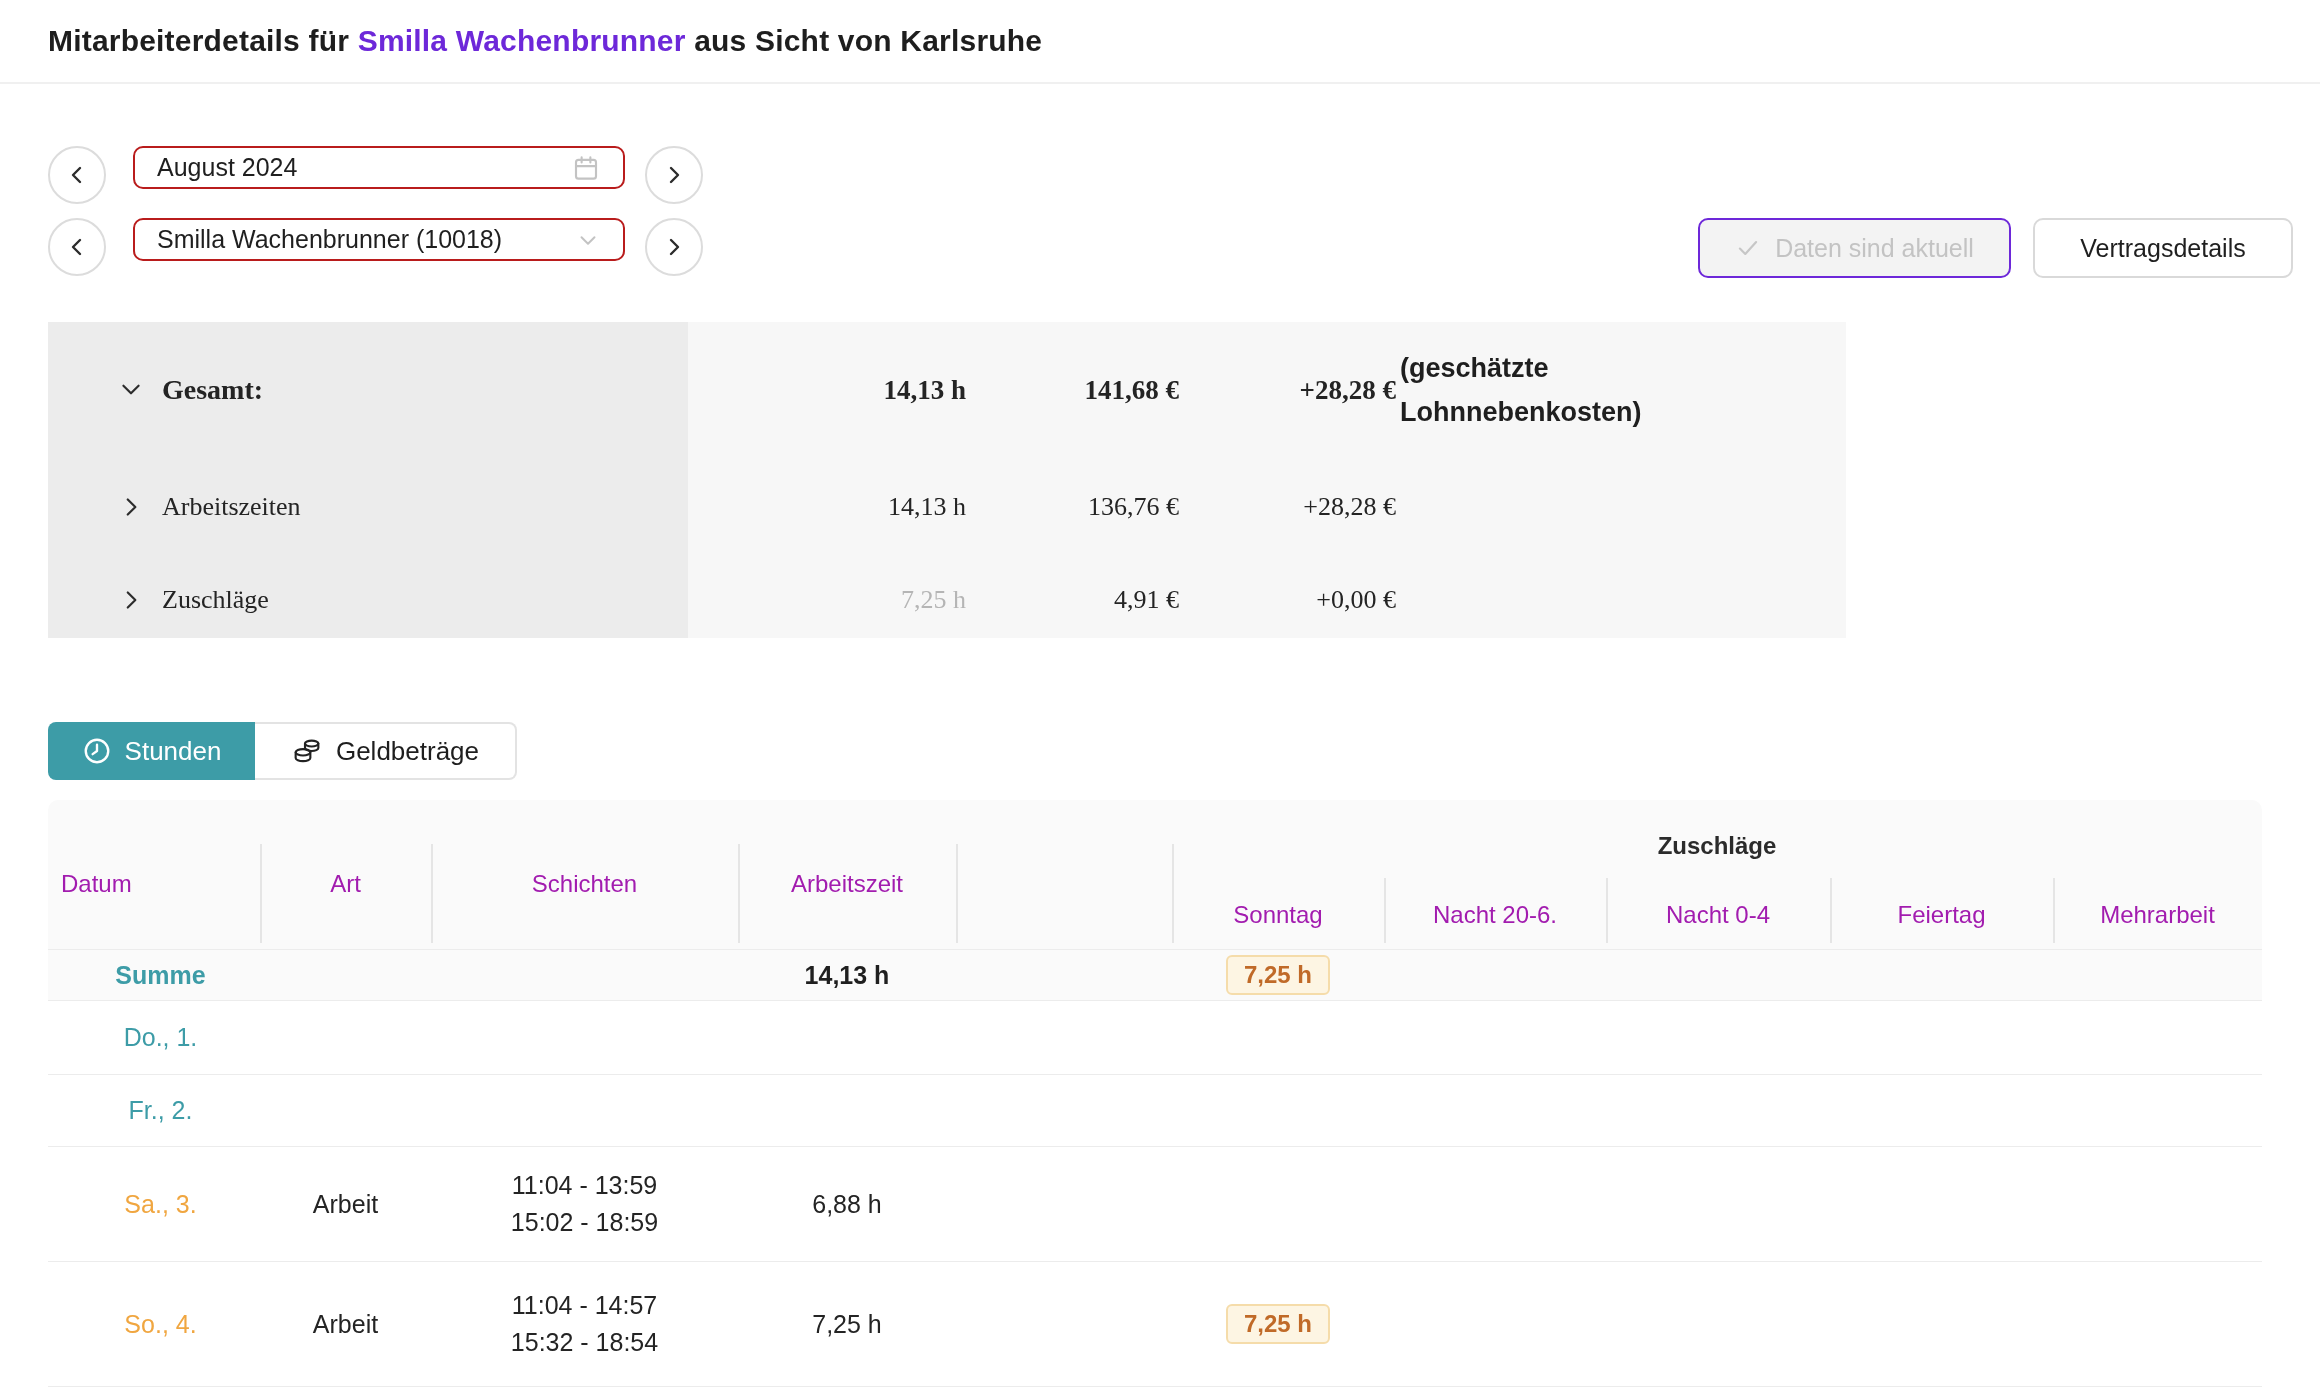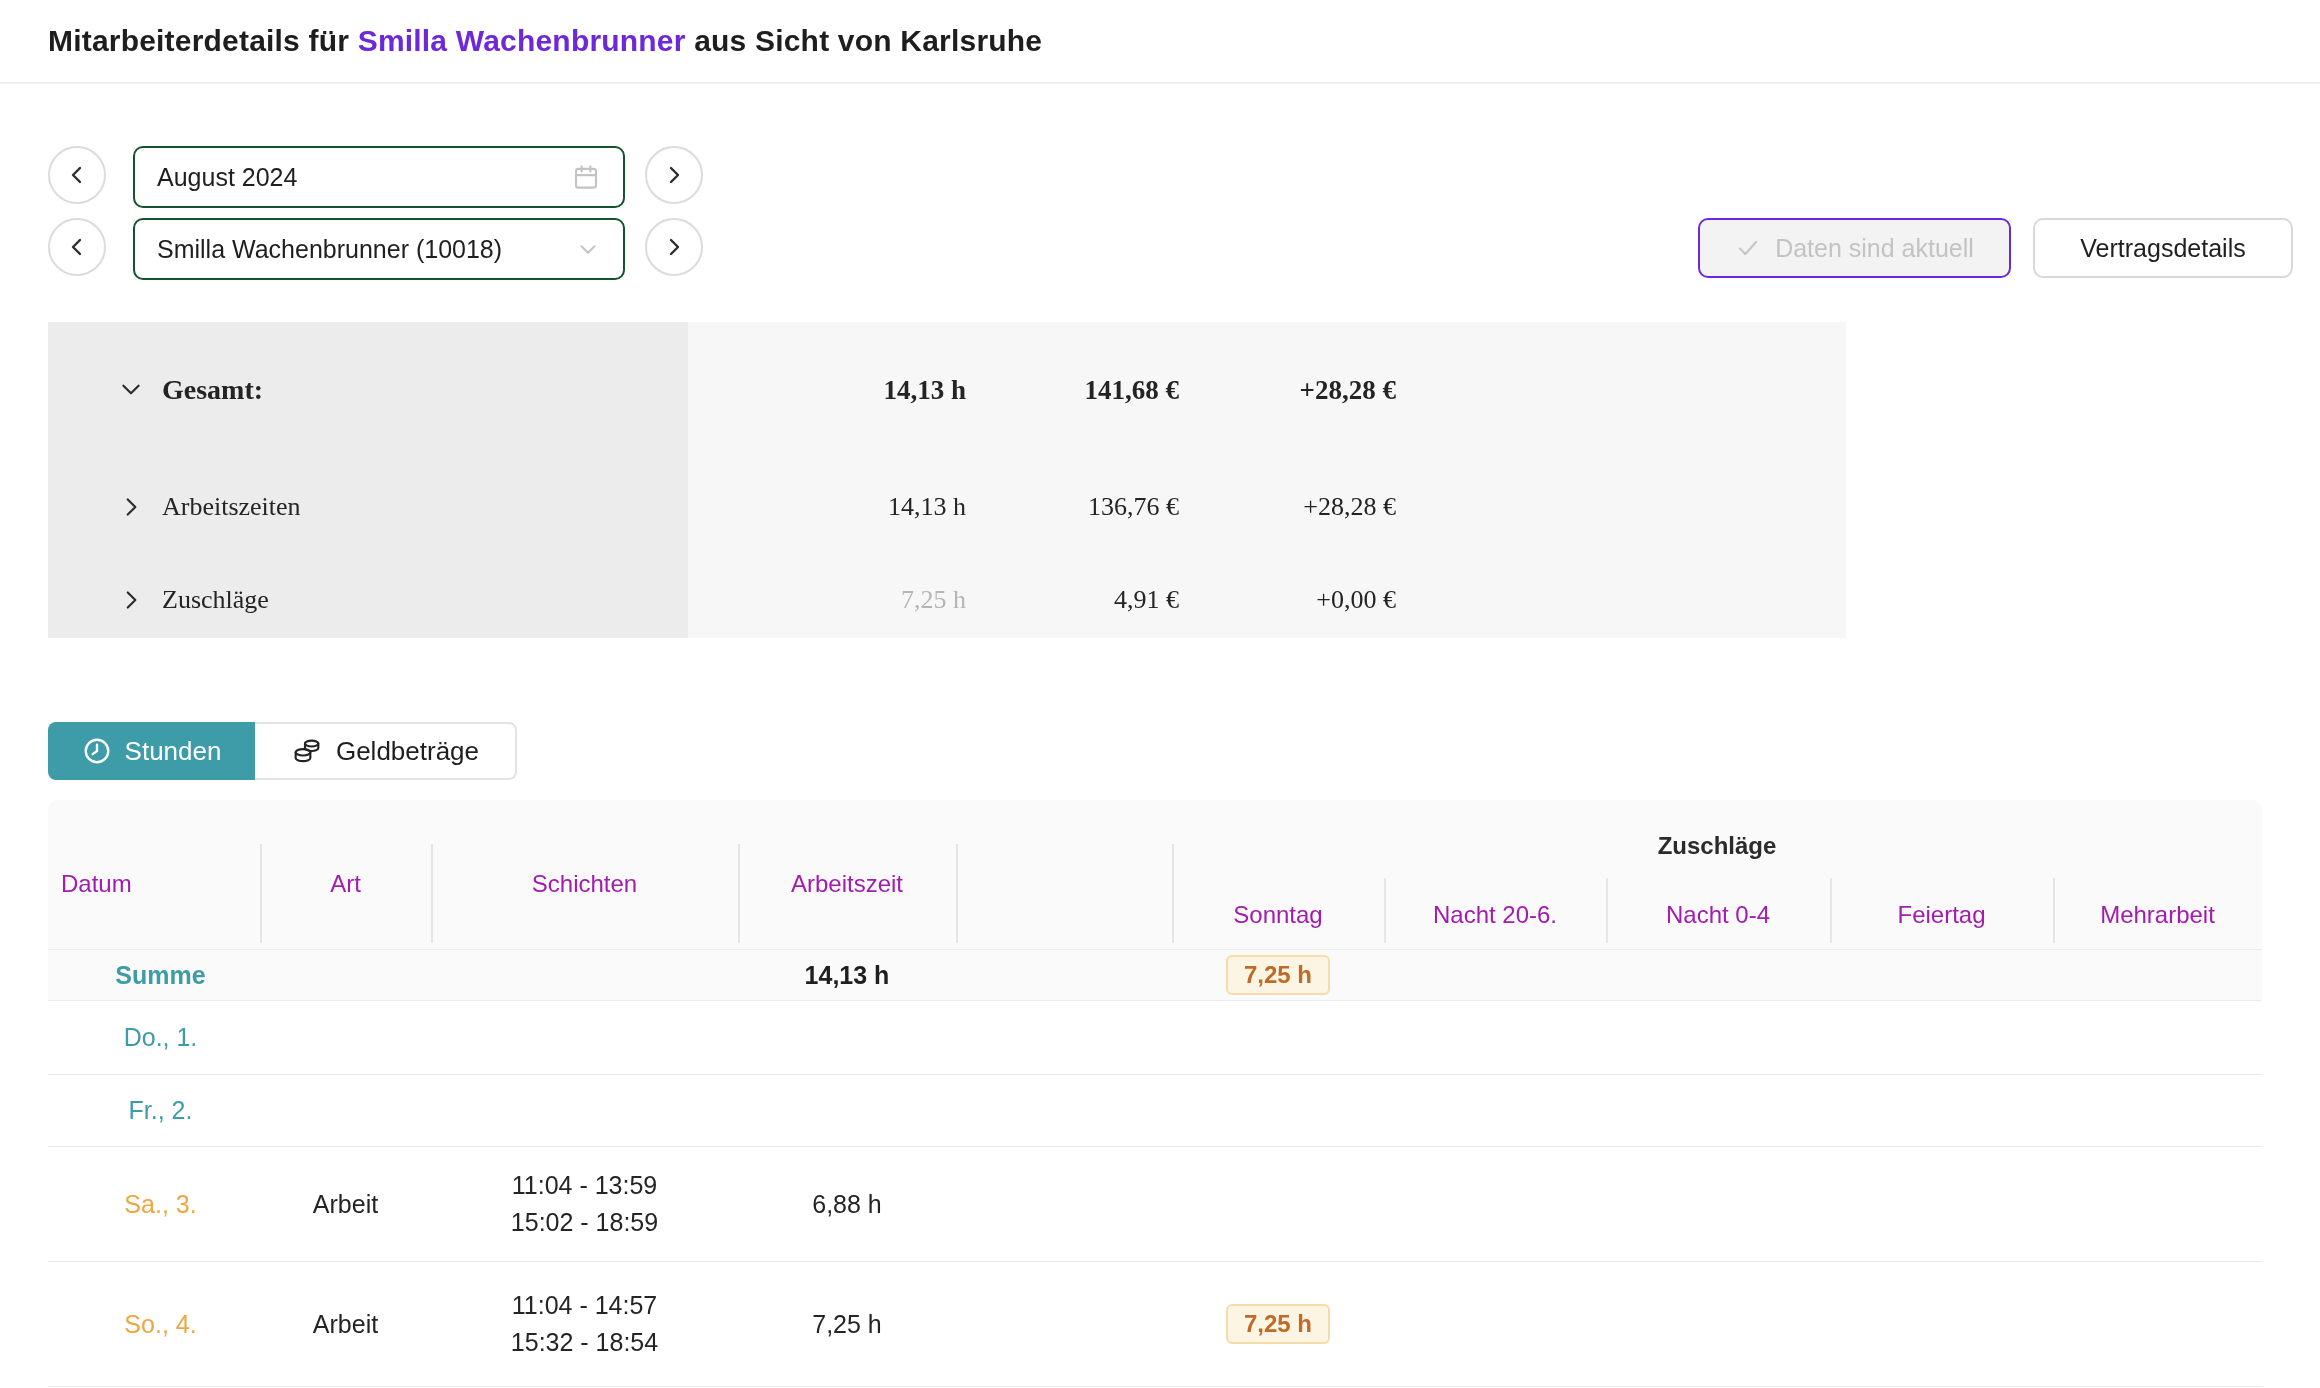--- a/index.html
+++ b/index.html
@@ -17,22 +17,22 @@
   .page-title { font-size:30px; font-weight:700; color:#1e1e1e; letter-spacing:.2px; }
   .page-title .emp-link { color:#6d28d9; cursor:pointer; }
 
   
   .circle-btn {
     position:absolute; width:58px; height:58px; border-radius:50%;
     background:#fff; border:2px solid #dcdcdc; display:flex; align-items:center; justify-content:center;
     cursor:pointer;
   }
   .field {
-    position:absolute; left:133px; width:492px; height:62px;
-    border:2px solid #14532d; border-radius:10px; background:#fff;
+    position:absolute; left:133px; width:492px; height:43px;
+    border:2px solid #b91c1c; border-radius:10px; background:#fff;
     display:flex; align-items:center; padding:0 22px; font-size:25px; color:#1f1f1f; cursor:pointer;
   }
   .field .trail { margin-left:auto; display:flex; align-items:center; }
 
   .status-btn {
     position:absolute; left:1698px; top:218px; width:313px; height:60px;
     background:#f3f3f3; border:2px solid #6d28d9; border-radius:10px;
     color:#c3c3c3; font-size:25px; display:flex; align-items:center; justify-content:center; gap:14px;
   }
   .contract-btn {
@@ -196,20 +196,21 @@
           <svg width="26" height="26" viewBox="0 0 24 24" fill="none" stroke="#2c2c2c" stroke-width="2" stroke-linecap="round" stroke-linejoin="round">
             <path d="M5 8l7 7 7-7"></path>
           </svg>
         </span>
       <span class="lbl">Gesamt:</span>
     </div>
     <span class="sum-val hours">14,13 h</span>
     <span class="sum-val amount">141,68 €</span>
     <span class="sum-val extra">+28,28 €</span>
   </div>
+  <div class="sum-note">(geschätzte Lohnnebenkosten)</div>
 
   <div class="sum-row row-arbeitszeiten">
     <div class="row-head">
       <span>
           <svg width="26" height="26" viewBox="0 0 24 24" fill="none" stroke="#2c2c2c" stroke-width="2" stroke-linecap="round" stroke-linejoin="round">
             <path d="M9 5l7 7-7 7"></path>
           </svg>
         </span>
       <span class="lbl">Arbeitszeiten</span>
     </div>

